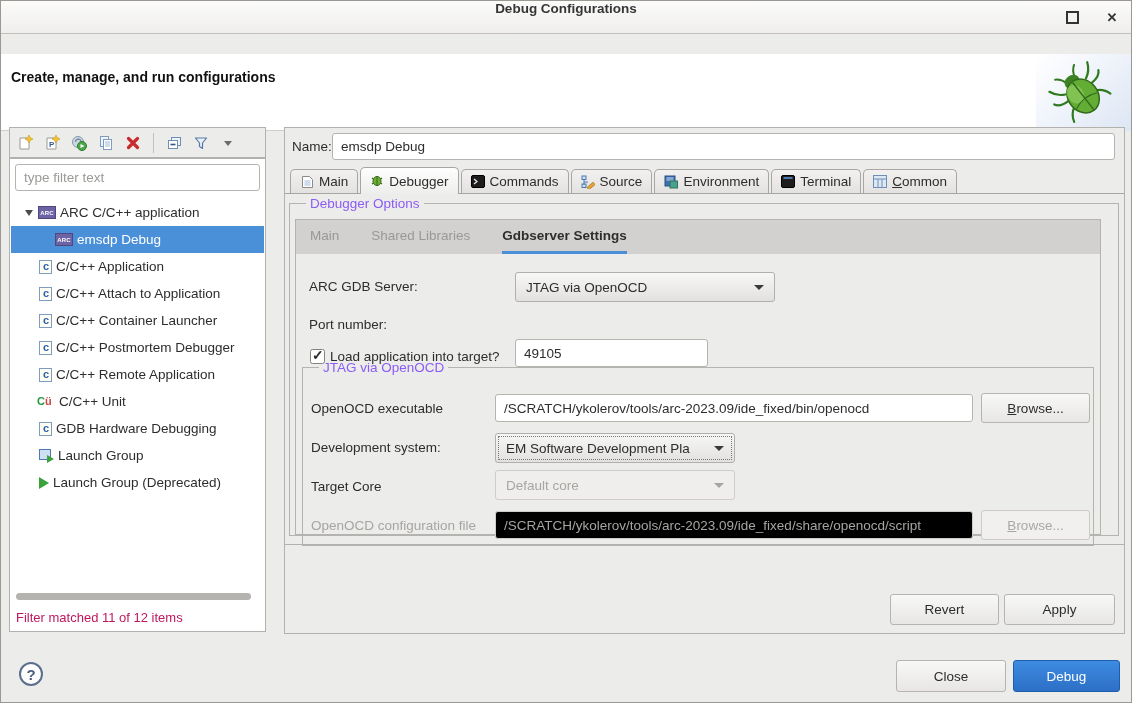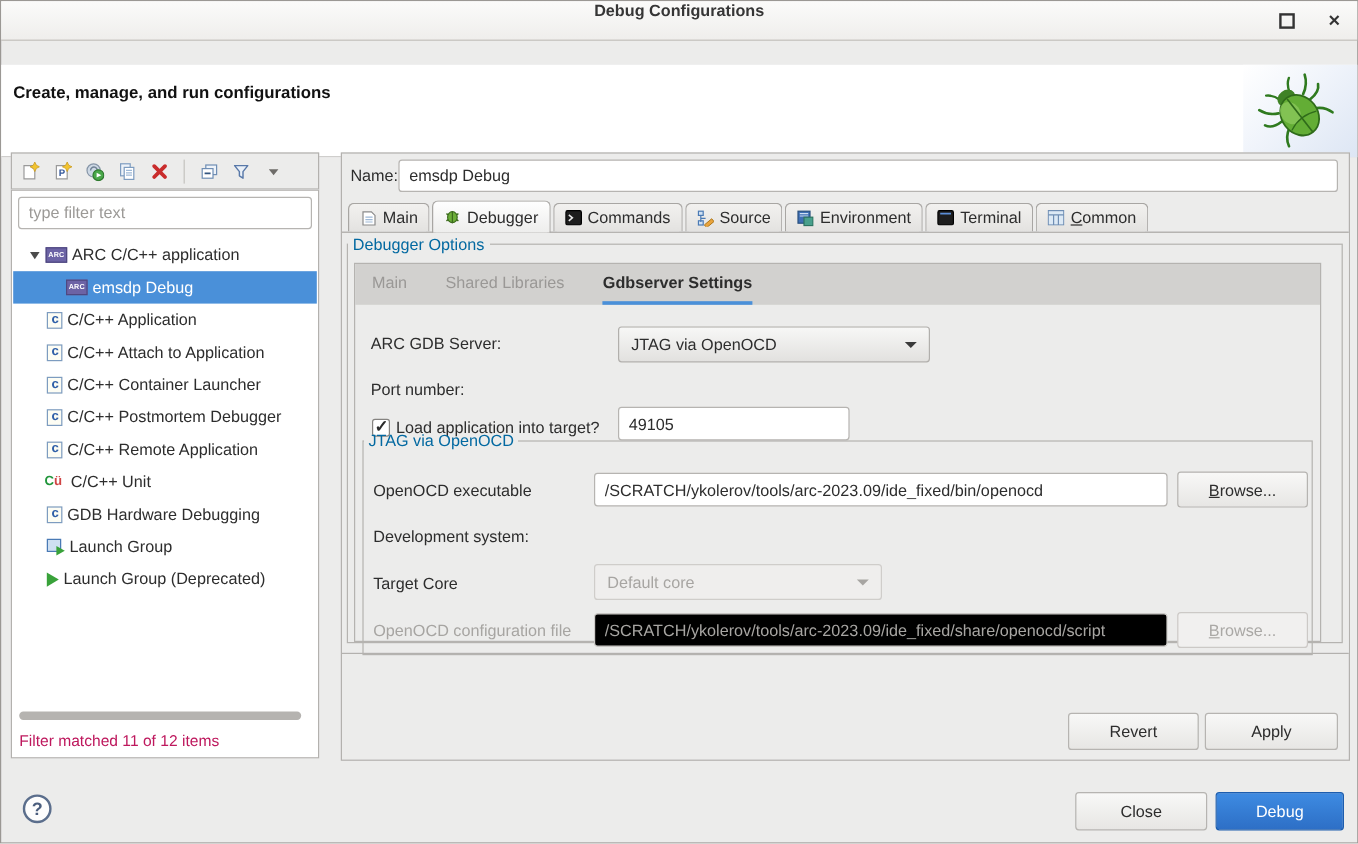--- a/index.html
+++ b/index.html
@@ -127,21 +127,21 @@
   }
   .tab.active {
     height:27px; margin-top:0; background:linear-gradient(#fefefe,#ededec);
     position:relative; z-index:4;
   }
   .tab-icon { width:14px; height:14px; display:flex; align-items:center; justify-content:center; }
 
   .content-box { position:absolute; left:0px; top:65px; width:839px; height:352px;
                  border-top:1px solid #a8a6a3; border-bottom:1px solid #b3b1ae; background:#ececeb; }
   fieldset { border:1px solid #b5b3b0; }
-  fieldset legend { padding:0 4px; margin-left:0; font-size:13.5px; color:#0369a1; }
+  fieldset legend { padding:0 4px; margin-left:16px; font-size:13.5px; color:#8b5cf6; }
   .dbg-fieldset { position:absolute; left:4px; top:2px; width:830px; height:340px; }
   .composite { position:absolute; left:5px; top:8px; width:806px; height:316px; border:1px solid #b5b3b0; background:#ececeb; }
   .subtab-bar { position:absolute; left:0; top:0; right:0; height:34px; background:#d2d1cf;
                 display:flex; align-items:stretch; padding-left:14px; gap:32px; }
   .subtab { display:flex; align-items:center; color:#9a9896; border-bottom:3px solid transparent; cursor:default; }
   .subtab.active { color:#2d2d2d; font-weight:bold; border-bottom-color:#4a90d9; }
 
   .form { position:absolute; left:0; top:34px; right:0; bottom:0; }
   .cb { position:absolute; width:15px; height:15px; background:#fff; border:1px solid #858380; border-radius:2.5px; }
   .cb.checked::after { content:"✓"; position:absolute; left:1px; top:-3px; font-size:14px; font-weight:bold; color:#2b2b2b; }
@@ -419,20 +419,24 @@
             <fieldset class="jtag-fieldset">
               <legend>JTAG via OpenOCD</legend>
 
               <span class="flabel" style="left:8px; top:26px;">OpenOCD executable</span>
               <input class="gtk-input" style="position: absolute; left: 192px; top: 19px; width: 478px; height: 28px;" value="/SCRATCH/ykolerov/tools/arc-2023.09/ide_fixed/bin/openocd">
               <button class="gtk-btn" style="position:absolute; left:678px; top:18px; width:109px; height:30px;">
                 <span class="mnemonic">Browse...</span>
               </button>
 
               <span class="flabel" style="left:8px; top:65px;">Development system:</span>
+              <div class="combo focused" style="position:absolute; left:192px; top:58px; width:240px; height:30px;">
+                <span style="overflow:hidden; white-space:nowrap; max-width:200px;">EM Software Development Pla</span>
+                <span class="arrow"></span>
+              </div>
 
               <span class="flabel" style="left:8px; top:104px;">Target Core</span>
               <div class="combo disabled" style="position:absolute; left:192px; top:95px; width:240px; height:30px;">
                 <span>Default core</span>
                 <span class="arrow"></span>
               </div>
 
               <span class="flabel disabled" style="left:8px; top:143px;">OpenOCD configuration file</span>
               <input class="gtk-input" style="position: absolute; left: 192px; top: 136px; width: 478px; height: 28px; color: rgb(167, 165, 162); background: #000000; border-color: rgb(207, 205, 202);" disabled="" value="/SCRATCH/ykolerov/tools/arc-2023.09/ide_fixed/share/openocd/script">
               <button class="gtk-btn disabled" style="position:absolute; left:678px; top:135px; width:109px; height:30px;">

